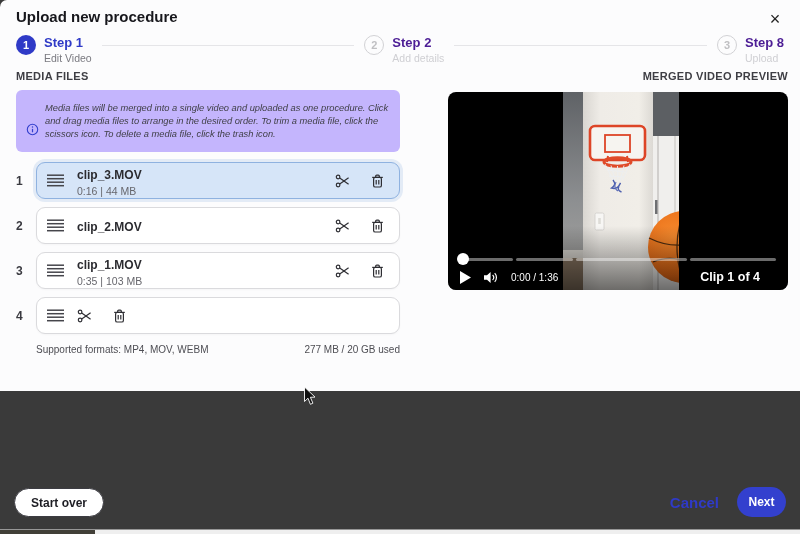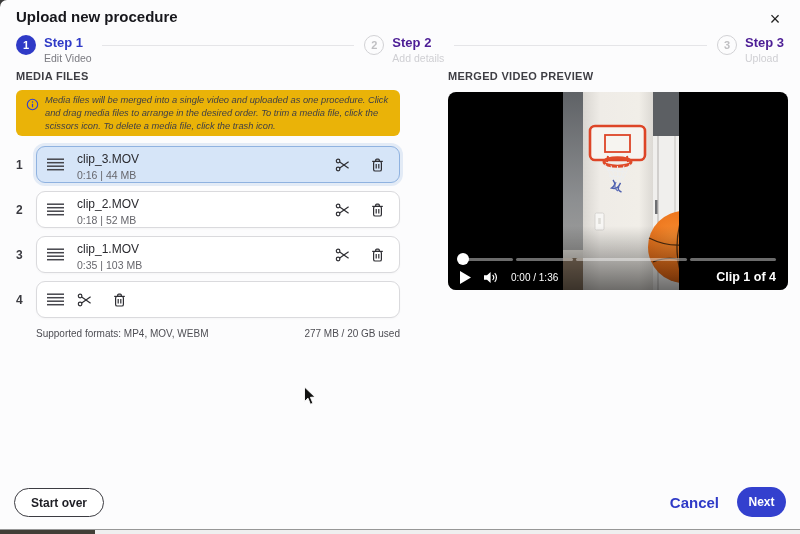--- a/index.html
+++ b/index.html
@@ -1,20 +1,20 @@
 <!DOCTYPE html>
 <html><head>
 <meta charset="utf-8">
 <style>
   * { margin:0; padding:0; box-sizing:border-box; }
   html,body { width:800px; height:534px; overflow:hidden; }
   body { font-family:"Liberation Sans", sans-serif; background:#3a3a3a; }
   .stage { position:relative; width:800px; height:534px; }
 
-  .modal { position:absolute; left:0; top:0; width:800px; height:529px;
+  .modal { position:absolute; left:0; top:0; width:800px; height:391px;
            background:#FCFCFD; border-top-left-radius:7px; }
 
   
   .modal-title { position:absolute; left:16px; top:8px; font-size:15px; font-weight:700; color:#17171C; }
   .close-btn { position:absolute; right:14px; top:8px; width:22px; height:22px; border:none; background:none;
                font-size:18px; line-height:22px; color:#222; cursor:pointer; text-align:center; }
 
   
   .steps { position:absolute; left:16px; right:16px; top:35px; display:flex; align-items:flex-start; }
   .step { display:flex; align-items:flex-start; flex:0 0 auto; }
@@ -28,61 +28,61 @@
   .step.inactive .step-label { color:#4c1d95; }
   .step-sub { font-size:10.5px; margin-top:2px; }
   .step.active .step-sub { color:#7A7A80; }
   .step.inactive .step-sub { color:#CFCFD3; }
   .step-line { flex:1 1 auto; height:1px; background:#E5E5E8; margin:10px 10px 0 10px; }
 
   
   .section-heading { font-size:11px; font-weight:700; letter-spacing:.3px; color:#3E3E44; }
 
   .left-col { position:absolute; left:16px; top:70px; width:384px; }
-  .info-banner { margin-top:8px; background:#eab308; border-radius:6px; padding:4px 8px;
-                 display:flex; align-items:flex-start; }
+  .info-banner { margin-top:8px; background:#c4b5fd; border-radius:6px; padding:12px 8px;
+                 display:flex; align-items:flex-end; }
   .info-icon { flex:0 0 auto; margin:3px 6px 0 2px; }
   .info-text { font-size:9.3px; font-style:italic; color:#3F3F46; line-height:1.38; }
 
   .media-list { margin-top:10px; }
   .media-row { display:flex; align-items:center; height:37px; margin-bottom:8px; }
   .row-num { width:12px; font-size:12px; font-weight:600; color:#3A3A40; text-align:left; flex:0 0 auto; }
   .media-card { flex:1; height:37px; margin-left:8px; background:#fff; border:1px solid #DADADD;
                 border-radius:9px; display:flex; align-items:center; padding:0 12px 0 10px;
                 box-shadow:0 1px 2px rgba(0,0,0,.03); cursor:pointer; }
   .media-card.selected { background:#D6E5F8; border:1px solid #8FB2E0;
                          box-shadow:0 0 0 3px rgba(143,178,224,.22); }
   .drag-handle { flex:0 0 auto; margin-right:13px; display:flex; }
   .file-texts { flex:1 1 auto; min-width:0; }
-  .file-name { font-size:12px; font-weight:400; color:#2B2B30; line-height:14px; }
+  .file-name { font-size:12px; font-weight:700; color:#2B2B30; line-height:14px; }
   .file-meta { font-size:10.5px; color:#66666C; margin-top:2px; }
   .card-actions { display:flex; align-items:center; gap:19px; flex:0 0 auto; margin-right:2px; }
   .icon-btn { background:none; border:none; padding:0; cursor:pointer; display:flex; }
 
   .list-footer { display:flex; justify-content:space-between; margin:10px 0 0 20px;gap:36px; }
   .list-footer span { font-size:10px; color:#4E4E54; }
 
   .add-media-btn { margin:8px 0 0 20px; width:364px; height:26px; border-radius:13px;
                    background:#fff; border:1px solid #5A64D6; color:#2F3AC7; font-size:12px; font-weight:600;
                    display:flex; align-items:center; justify-content:center; gap:7px; cursor:pointer;
                    font-family:"Liberation Sans", sans-serif; }
 
   
-  .right-col { position:absolute; left:448px; top:70px; width:340px; }
+  .right-col { position:absolute; left:448px; top:70px; width:340px;text-align:right; }
   .player { position:relative; margin-top:10px; width:340px; height:198px; background:#000;
             border-radius:8px; overflow:hidden; }
   .video-strip { position:absolute; left:115px; top:0; width:116px; height:198px; }
   .controls-shade { position:absolute; left:0; bottom:0; width:100%; height:64px;
                     background:linear-gradient(to bottom, rgba(0,0,0,0), rgba(0,0,0,.55)); }
   .progress-wrap { position:absolute; left:14px; right:12px; top:161px; height:12px; display:flex; align-items:center; }
   .playhead { position:absolute; left:-5px; top:0; width:12px; height:12px; border-radius:50%; background:#fff; z-index:2; }
   .segments { display:flex; width:100%; }
   .seg { height:3px; background:rgba(255,255,255,.42); border-radius:1.5px; margin-right:3px; }
   .seg:last-child { margin-right:0; }
-  .controls-row { position:absolute; left:12px; right:12px; top:176px; height:18px;
+  .controls-row { position:absolute; left:12px; right:28px; top:176px; height:18px;
                   display:flex; align-items:center; color:#fff; }
   .play-btn { margin-right:12px; }
   .vol-btn { margin-right:12px; }
   .time-text { font-size:10px; color:#fff; }
   .clip-label { margin-left:auto; font-size:12.5px; font-weight:600; color:#fff; }
 
   
   .modal-footer { position:absolute; left:14px; right:14px; top:486px; height:32px;
                   display:flex; align-items:center; }
   .start-over-btn { height:29px; padding:7px 16px; border-radius:15px; background:#fff;
@@ -123,21 +123,21 @@
         <div class="step-circle">2</div>
         <div class="step-texts">
           <div class="step-label">Step 2</div>
           <div class="step-sub">Add details</div>
         </div>
       </div>
       <div class="step-line"></div>
       <div class="step inactive">
         <div class="step-circle">3</div>
         <div class="step-texts">
-          <div class="step-label">Step 3</div>
+          <div class="step-label">Step 8</div>
           <div class="step-sub">Upload</div>
         </div>
       </div>
     </div>
 
     <div class="left-col">
       <div class="section-heading">MEDIA FILES</div>
 
       <div class="info-banner">
         <span class="info-icon">
@@ -203,21 +203,20 @@
                   <g stroke="#45454B" stroke-width="1.5">
                     <line x1="0" y1="1.2" x2="17" y2="1.2"></line>
                     <line x1="0" y1="4.7" x2="17" y2="4.7"></line>
                     <line x1="0" y1="8.2" x2="17" y2="8.2"></line>
                     <line x1="0" y1="11.7" x2="17" y2="11.7"></line>
                   </g>
                 </svg>
             </span>
             <span class="file-texts">
               <span class="file-name">clip_2.MOV</span>
-              <div class="file-meta">0:18 | 52 MB</div>
             </span>
             <span class="card-actions">
               <button class="icon-btn">
                   <svg width="16" height="16" viewBox="0 0 16 16">
                     <g stroke="#2E2E33" stroke-width="1.2" fill="none">
                       <circle cx="3.1" cy="4" r="1.8"></circle>
                       <circle cx="3.1" cy="12" r="1.8"></circle>
                       <line x1="4.7" y1="5.1" x2="13.6" y2="11.3"></line>
                       <line x1="4.7" y1="10.9" x2="13.6" y2="4.7"></line>
                     </g>

